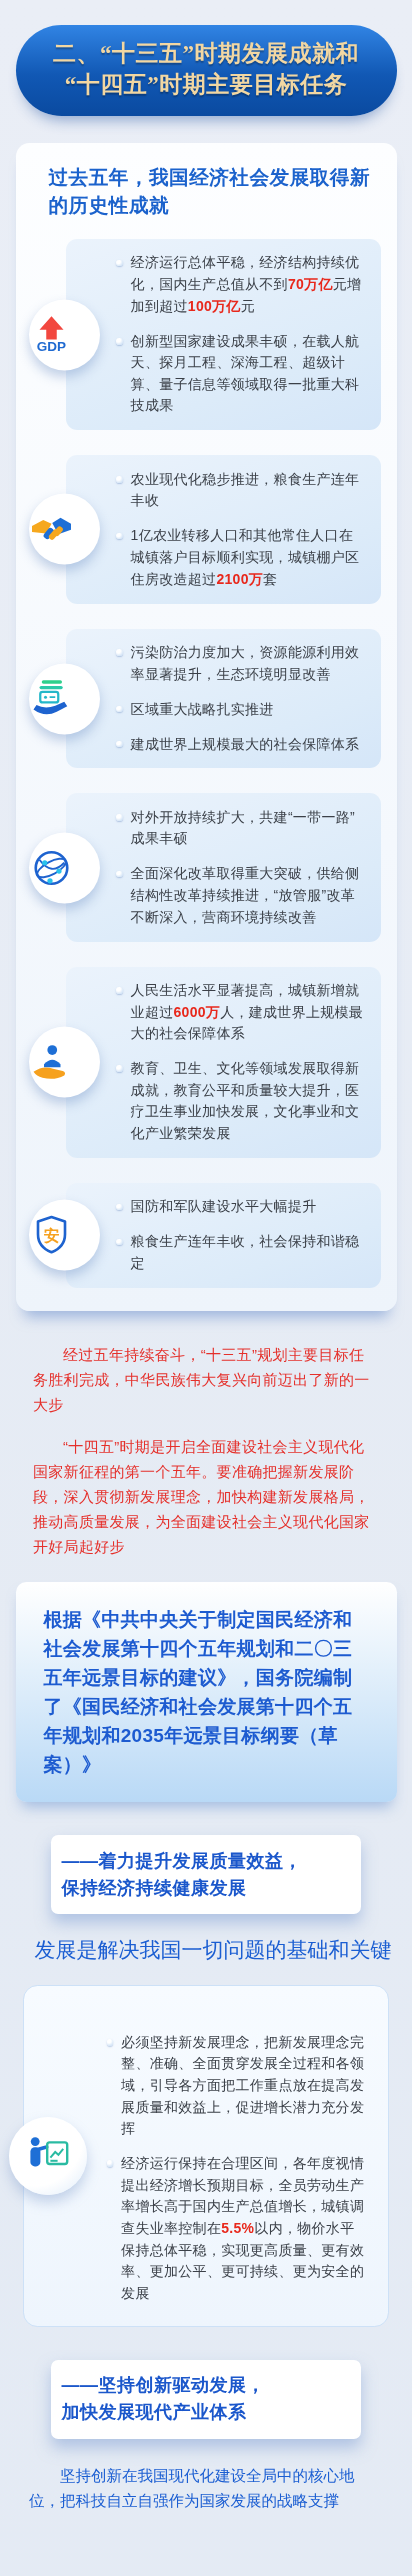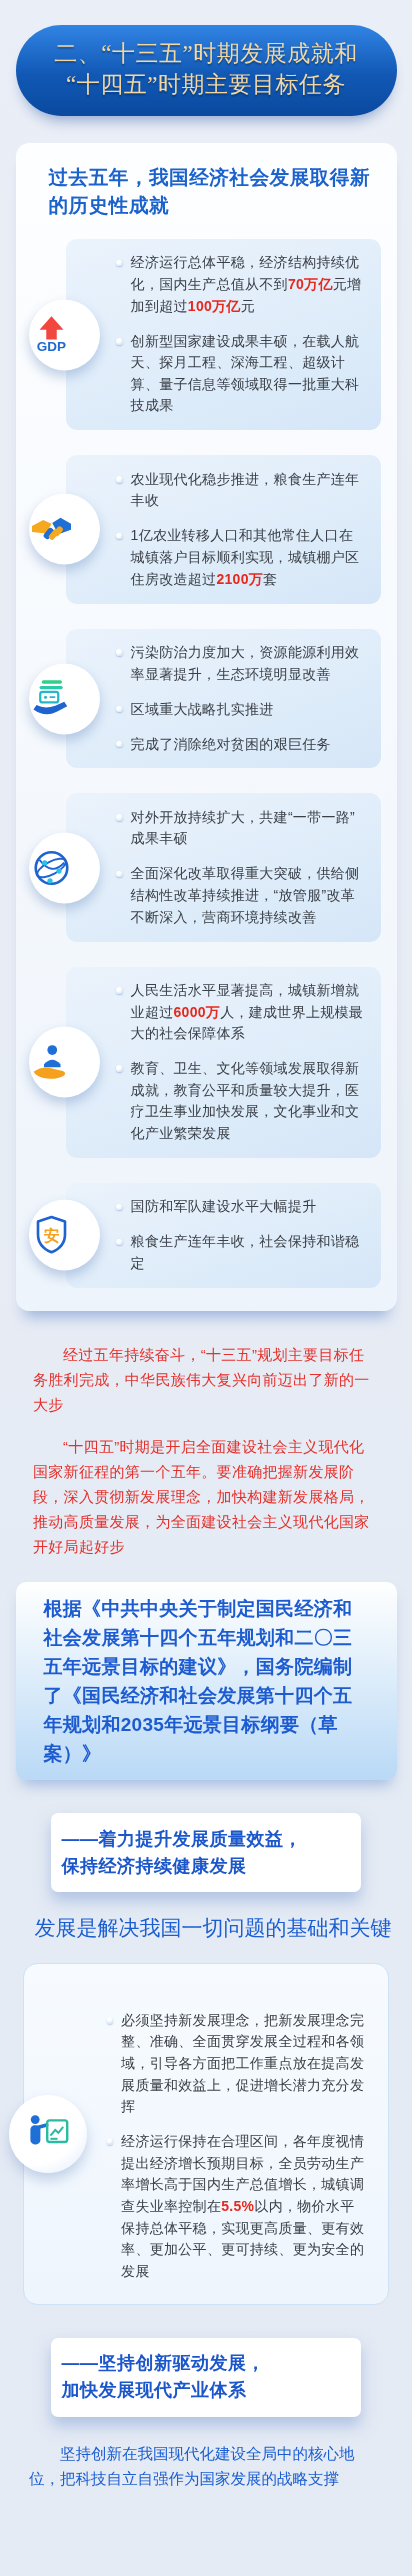--- a/index.html
+++ b/index.html
@@ -13,21 +13,21 @@
   .header-pill{
     margin:25px 15.5px 0;
     background:linear-gradient(180deg,#3184e4 0%,#1158b4 55%,#0a4aa0 100%);
     border-radius:47px;
     padding:13.4px 8.2px 15.5px;
     text-align:center;
     box-shadow:0 10.3px 13.4px -6.2px rgba(30,80,160,.45);
   }
   .header-line{
     font-family:"Liberation Serif","DejaVu Serif",serif;
-    font-weight:normal;font-size:23px;line-height:31px;
+    font-weight:bold;font-size:23px;line-height:31px;
     color:#f2d7a2;text-shadow:0 1.5px 1.5px rgba(0,0,0,.28);
     letter-spacing:0.5px;
   }
   
   .big-card{
     margin:27px 15.5px 0;
     background:linear-gradient(180deg,#fdfeff 0%,#f4f8fd 60%,#eef4fb 100%);
     border-radius:13.4px;
     padding:20.6px 0 23px;
     box-shadow:0 13.4px 13.4px -8.2px rgba(110,145,205,.6);
@@ -67,21 +67,21 @@
   .red-block{margin:31px 33px 0;}
   .red-block p{
     color:#e5302b;font-size:15px;line-height:25px;
     text-indent:2em;margin:0 0 17.5px;letter-spacing:0.3px;
   }
   
   .notice-box{
     margin:23px 15.5px 0;
     background:linear-gradient(180deg,#ffffff 0%,#e3f0fb 40%,#b9d9f6 100%);
     border-radius:10.3px;
-    padding:12px 28px;
+    padding:23px 28px;
     box-shadow:0 9.3px 13.4px -5.2px rgba(110,150,210,.55);
   }
   .notice-text{color:#1d5bd0;font-weight:bold;font-size:19px;line-height:29px;letter-spacing:0.3px;}
   
   .title-card{
     width:289px;margin:33px auto 0;background:#fff;border-radius:7.2px;
     padding:12.4px 10.3px;text-align:left;
     box-shadow:0 8.2px 14.4px rgba(125,158,212,.5);
   }
   .title-line{color:#1b57cb;font-weight:bold;font-size:18px;line-height:27px;letter-spacing:0.5px;}
@@ -155,21 +155,21 @@
               <rect x="30" y="41" width="48" height="28" rx="6" fill="none" stroke="#24b7c9" stroke-width="6"></rect>
               <circle cx="44" cy="55" r="4" fill="#24b7c9"></circle>
               <line x1="55" y1="55" x2="70" y2="55" stroke="#24b7c9" stroke-width="5"></line>
               <path d="M12 88q30 22 62 6l28-15-8-12-24 11q-28 10-50-2z" fill="#1e63cf"></path>
             </svg>
           </span>
           <div class="subcard">
             <ul class="bullets">
               <li>污染防治力度加大，资源能源利用效率显著提升，生态环境明显改善</li>
               <li>区域重大战略扎实推进</li>
-              <li>完成了消除绝对贫困的艰巨任务</li>
+              <li>建成世界上规模最大的社会保障体系</li>
             </ul>
           </div>
         </div>
         <div class="subcard-row">
           <span class="icon-circle">
             <svg viewBox="0 0 120 120" aria-hidden="true">
               <circle cx="60" cy="60" r="42" fill="none" stroke="#1e63cf" stroke-width="7"></circle>
               <ellipse cx="60" cy="60" rx="42" ry="17" fill="none" stroke="#1e63cf" stroke-width="5" transform="rotate(-28 60 60)"></ellipse>
               <path d="M28 38q32 44 66 8" fill="none" stroke="#1e63cf" stroke-width="5"></path>
               <circle cx="42" cy="46" r="7" fill="#29c2ec"></circle>

